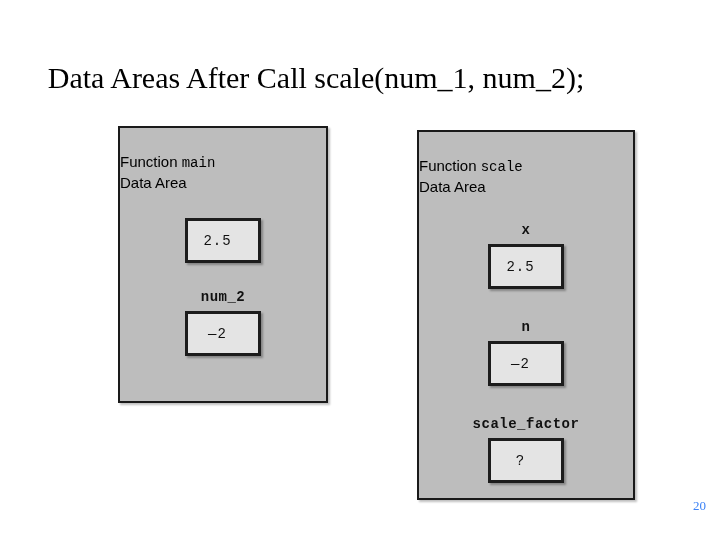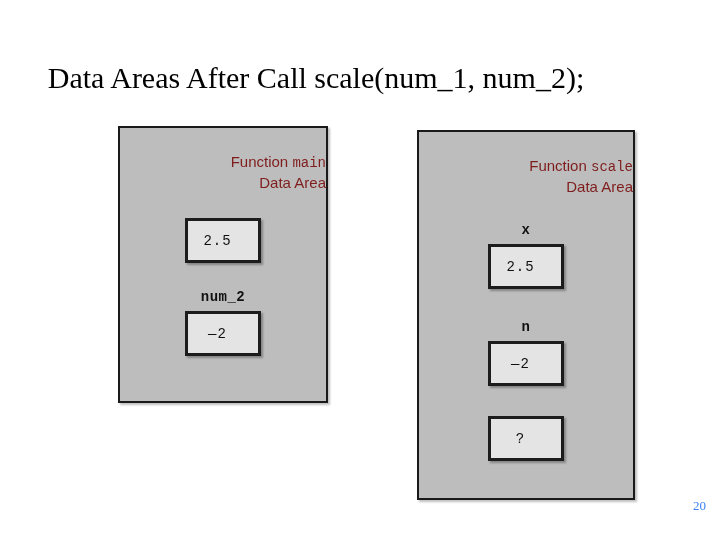--- a/index.html
+++ b/index.html
@@ -45,23 +45,23 @@
     height: 277px;
   }
   #panel-scale {
     left: 417px;
     top: 130px;
     width: 218px;
     height: 370px;
   }
 
   .panel-header {
-    text-align: right;
+    text-align: left;
     margin-top: 24px;
-    color: #7f1d1d;
+    color: #000000;
     line-height: 19px;
   }
   .panel-header .hdr-line {
     display: block;
     white-space: nowrap;
   }
   .hdr-word {
     font-family: "Liberation Sans", sans-serif;
     font-size: 15px;
     letter-spacing: 0px;
@@ -171,19 +171,20 @@
   </div>
 
   <div class="var-group">
     <div class="var-label">n</div>
     <div class="var-box">
       <span class="var-value">—2</span>
     </div>
   </div>
 
   <div class="var-group">
+    <div class="var-label">scale_factor</div>
     <div class="var-box">
       <span class="var-value">?</span>
     </div>
   </div>
 </div>
 
 <div id="page-number">20</div>
 
 </body></html>

